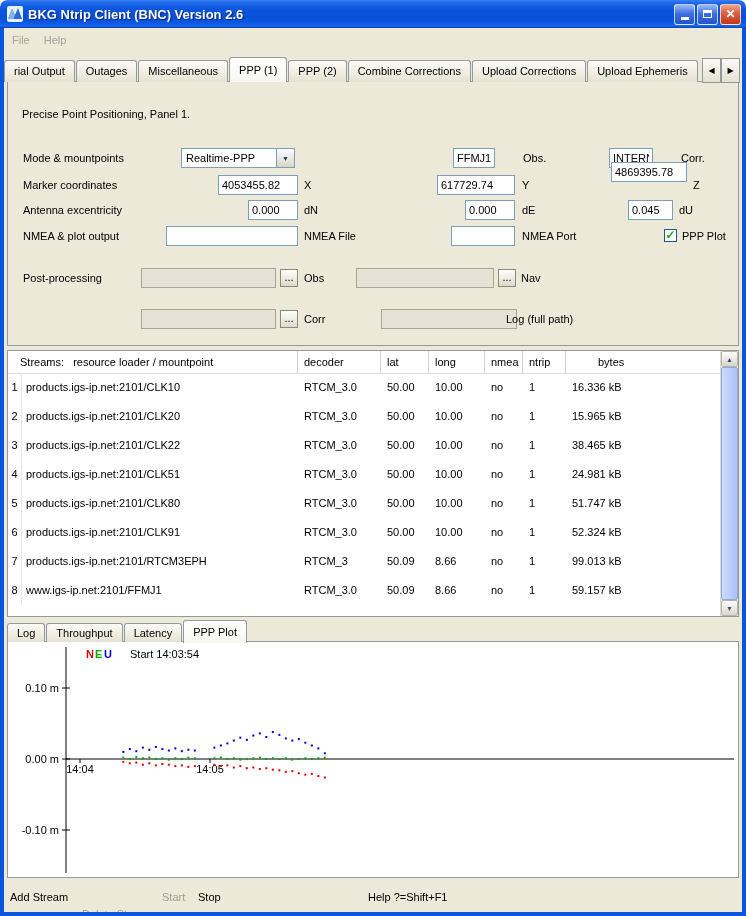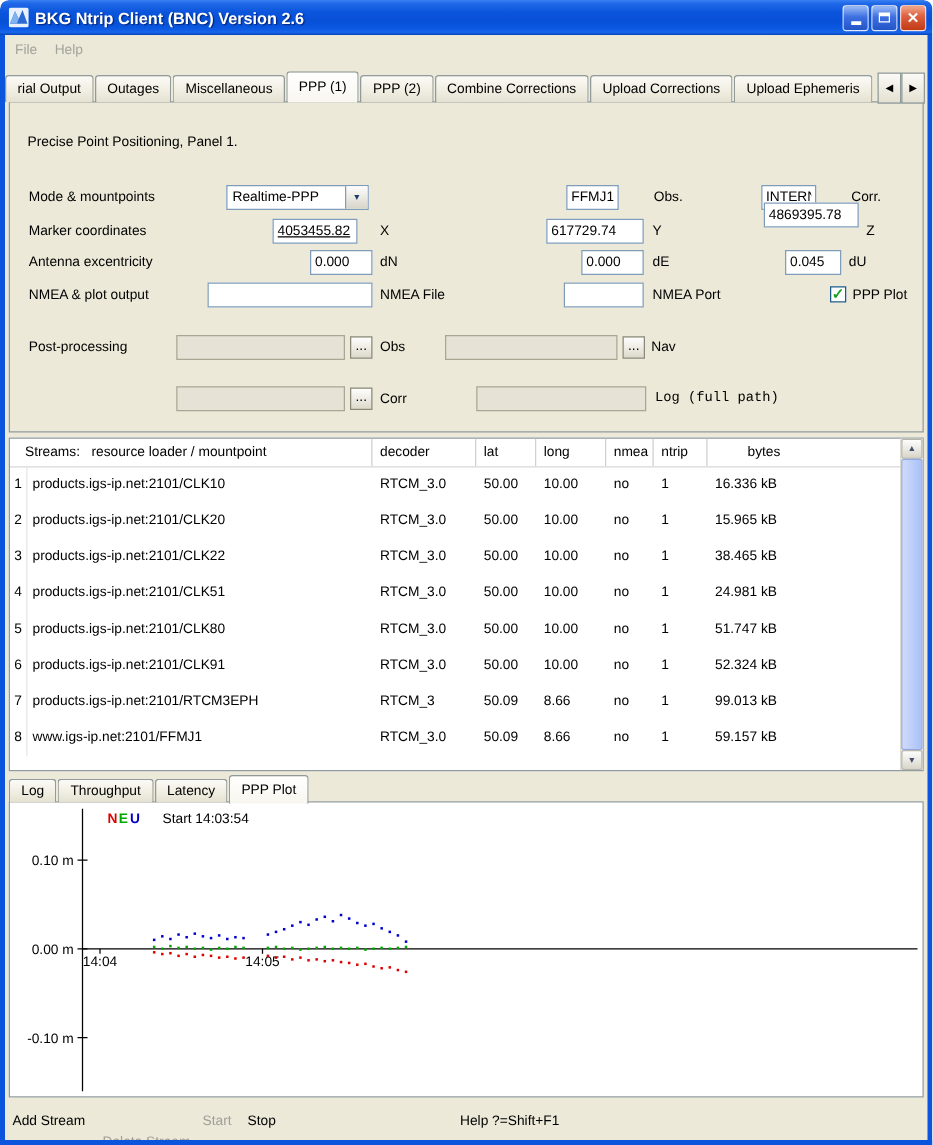--- a/index.html
+++ b/index.html
@@ -117,21 +117,21 @@
     <div class="combo" style="left:173px;top:66px;">
       <span class="ctxt">Realtime-PPP</span>
       <span class="carw">▼</span>
     </div>
     <input class="fld" style="left: 445px; top: 66px; width: 42px;" value="FFMJ1">
     <span class="lbl" style="left:515px;top:66px;">Obs.</span>
     <input class="fld" style="left: 601px; top: 66px; width: 44px;" value="INTERNAL">
     <span class="lbl" style="left:673px;top:66px;">Corr.</span>
 
     <span class="lbl" style="left:15px;top:93px;">Marker coordinates</span>
-    <input class="fld" style="left: 210px; top: 93px; width: 68px; text-decoration: underline;" value="4053455.82">
+    <input class="fld" style="left: 210px; top: 93px; width: 80px;" value="4053455.82">
     <span class="lbl" style="left:296px;top:93px;">X</span>
     <input class="fld" style="left: 429px; top: 93px; width: 78px;" value="617729.74">
     <span class="lbl" style="left:514px;top:93px;">Y</span>
     <input class="fld" style="left: 603px; top: 80px; width: 76px;" value="4869395.78">
     <span class="lbl" style="left:685px;top:93px;">Z</span>
 
     <span class="lbl" style="left:15px;top:118px;">Antenna excentricity</span>
     <input class="fld" style="left: 240px; top: 118px; width: 50px;" value="0.000">
     <span class="lbl" style="left:296px;top:118px;">dN</span>
     <input class="fld" style="left: 457px; top: 118px; width: 50px;" value="0.000">
@@ -152,21 +152,21 @@
     <div class="dots" style="left:272px;top:187px;">...</div>
     <span class="lbl" style="left:296px;top:186px;">Obs</span>
     <div class="fld gray" style="left:348px;top:186px;width:138px;"></div>
     <div class="dots" style="left:490px;top:187px;">...</div>
     <span class="lbl" style="left:513px;top:186px;">Nav</span>
 
     <div class="fld gray" style="left:133px;top:227px;width:135px;"></div>
     <div class="dots" style="left:272px;top:228px;">...</div>
     <span class="lbl" style="left:296px;top:227px;">Corr</span>
     <div class="fld gray" style="left:373px;top:227px;width:136px;"></div>
-    <span class="lbl" style="left:516px;top:227px;font-family:Liberation Mono, monospace;">Log (full path)</span>
+    <span class="lbl" style="left:498px;top:227px;">Log (full path)</span>
   </div>
 
   <div class="tframe">
     <div class="thead">
       <div class="hcell hstreams">Streams:   resource loader / mountpoint</div>
       <div class="hcell">decoder</div>
       <div class="hcell">lat</div>
       <div class="hcell">long</div>
       <div class="hcell">nmea</div>
       <div class="hcell">ntrip</div>

